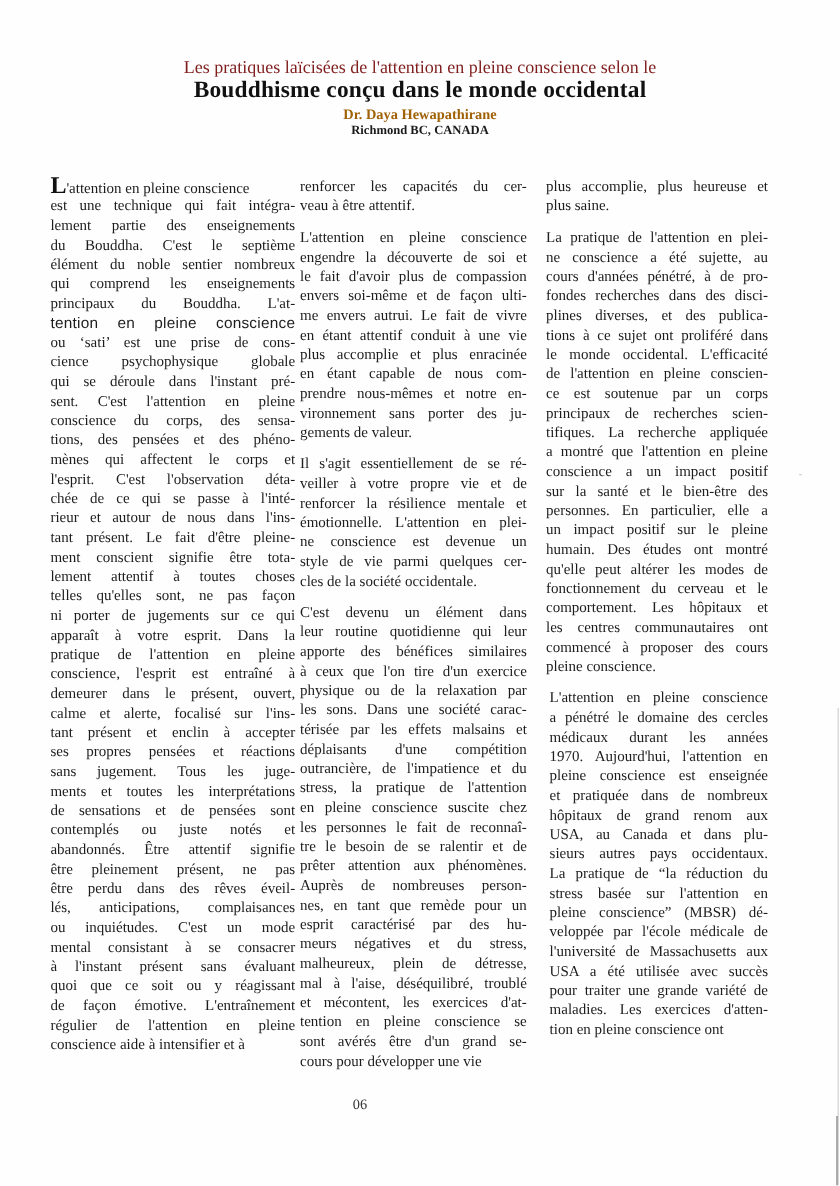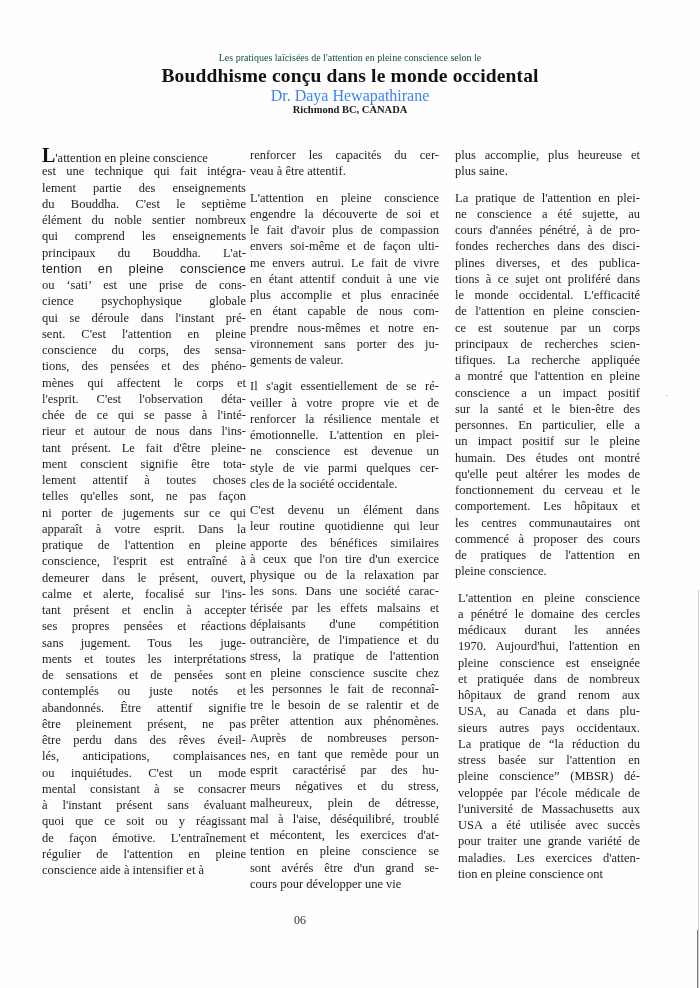--- a/index.html
+++ b/index.html
@@ -1,23 +1,23 @@
 <!DOCTYPE html>
 <html><head>
 <meta charset="utf-8">
 <style>
   html, body { margin: 0; padding: 0; background: #ffffff; }
   body { width: 700px; height: 988px; position: relative; overflow: hidden;
          font-family: "Liberation Serif", "DejaVu Serif", serif; color: #1c1c1c; }
   .page { position: absolute; left: 0; top: 0; width: 700px; height: 988px; background: #fefefe; }
 
   .header { position: absolute; left: 0; top: 50px; width: 700px; text-align: center; }
-  .subtitle { font-size: 10px; line-height: 15px; color: #14532d; }
+  .subtitle { font-size: 15px; line-height: 15px; color: #7f1d1d; }
   .title { font-size: 19.5px; line-height: 22px; font-weight: bold; color: #111; letter-spacing: 0.15px; }
-  .author { font-size: 16px; line-height: 15px; font-weight: normal; color: #3b82f6; margin-top: 1px; }
+  .author { font-size: 12px; line-height: 15px; font-weight: bold; color: #a16207; margin-top: 1px; }
   .location { font-size: 10.5px; line-height: 13px; font-weight: bold; color: #1a1a1a; }
 
   .col { position: absolute; top: 147px; }
   .col1 { left: 42px; width: 204px; }
   .col2 { left: 250px; width: 189px; }
   .col3 { left: 455px; width: 185px; }
 
   .para { margin: 0 0 10px 0; }
   .ln { display: block; font-size: 12.5px; line-height: 16.25px; height: 16.25px;
         text-align: justify; text-align-last: justify; white-space: nowrap; overflow: visible; }
@@ -169,21 +169,20 @@
         <span class="ln">conscience a un impact positif</span>
         <span class="ln">sur la santé et le bien-être des</span>
         <span class="ln">personnes. En particulier, elle a</span>
         <span class="ln">un impact positif sur le pleine</span>
         <span class="ln">humain. Des études ont montré</span>
         <span class="ln">qu'elle peut altérer les modes de</span>
         <span class="ln">fonctionnement du cerveau et le</span>
         <span class="ln">comportement. Les hôpitaux et</span>
         <span class="ln">les centres communautaires ont</span>
         <span class="ln">commencé à proposer des cours</span>
-        <span class="ln">de pratiques de l'attention en</span>
         <span class="ln last">pleine conscience.</span>
       </div>
       <div class="para">
         <span class="ln indent">L'attention en pleine conscience</span>
         <span class="ln indent">a pénétré le domaine des cercles</span>
         <span class="ln indent">médicaux durant les années</span>
         <span class="ln indent">1970. Aujourd'hui, l'attention en</span>
         <span class="ln indent">pleine conscience est enseignée</span>
         <span class="ln indent">et pratiquée dans de nombreux</span>
         <span class="ln indent">hôpitaux de grand renom aux</span>

